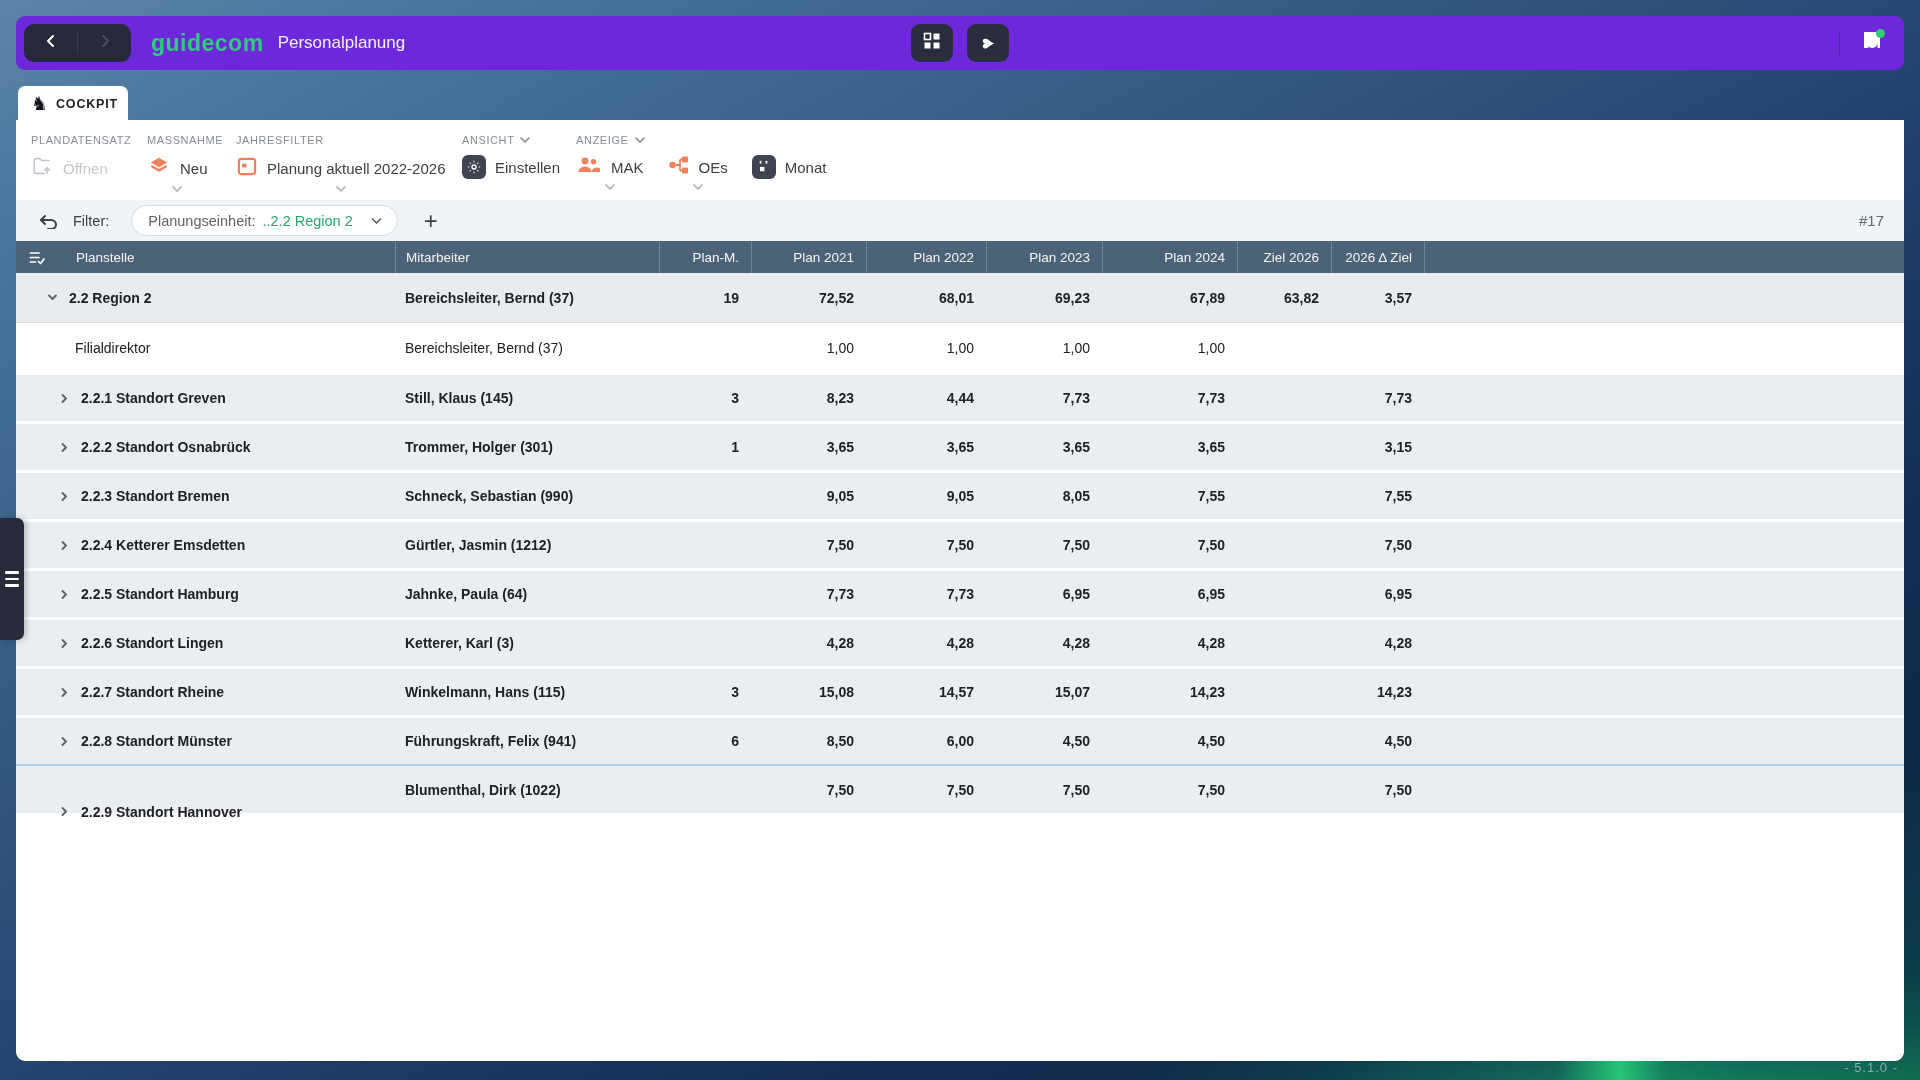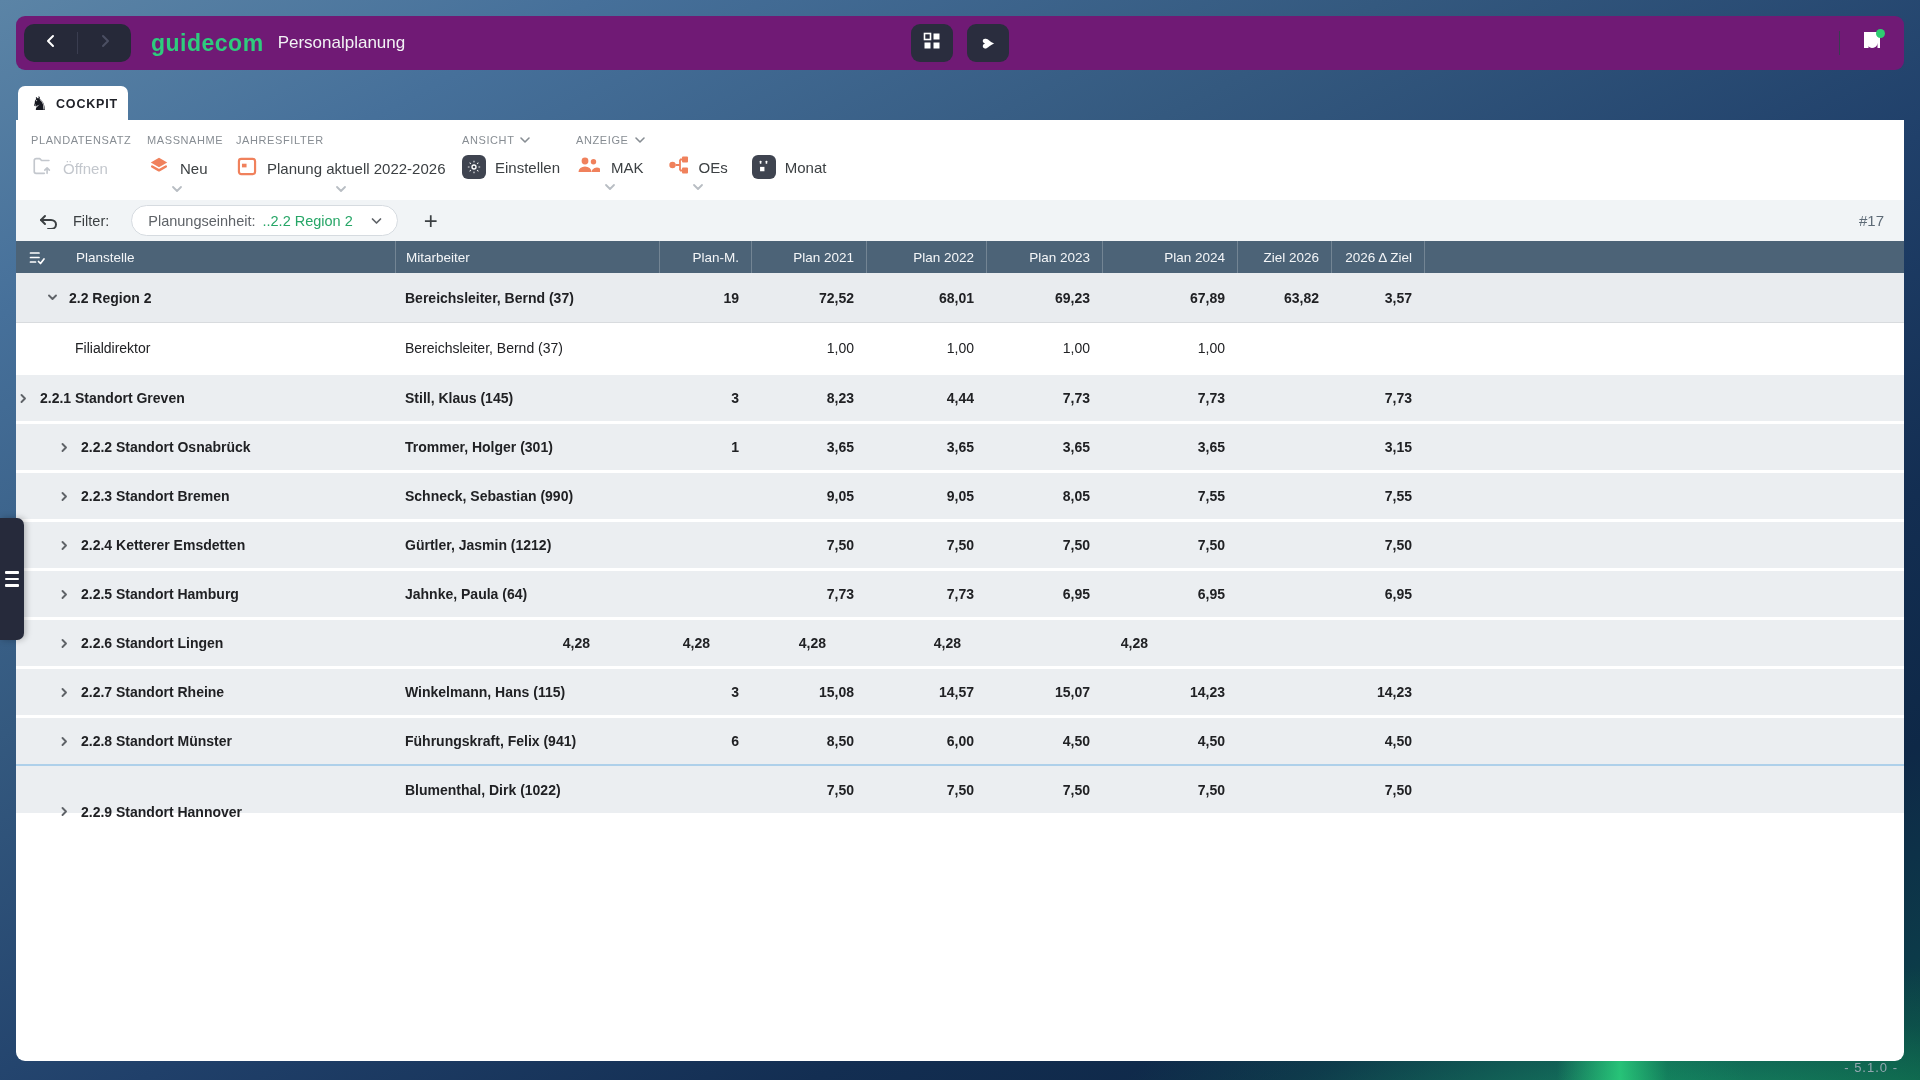--- a/index.html
+++ b/index.html
@@ -10,21 +10,21 @@
     background:
       radial-gradient(900px 260px at 88% 104%, rgba(32,210,120,.55), rgba(16,120,90,.25) 45%, transparent 65%),
       linear-gradient(152deg, #5b84a6 0%, #46709a 15%, #34597f 35%, #20406a 55%, #132e52 72%, #0e2847 84%, #0c3a49 94%, #0b4a41 100%);
   }
   .streak { position:absolute; right:-80px; bottom:-60px; width:760px; height:230px;
     background:linear-gradient(100deg, transparent 42%, rgba(46,224,130,.75) 50%, rgba(20,170,100,.25) 56%, transparent 66%);
     transform:rotate(-10deg); pointer-events:none; }
 
   
   .topbar { position:absolute; left:16px; top:16px; width:1888px; height:54px;
-    background:#701a75; border-radius:9px; display:flex; align-items:center; }
+    background:#6d28d9; border-radius:9px; display:flex; align-items:center; }
   .nav-pill { margin-left:8px; width:107px; height:38px; background:#262939; border-radius:10px;
     display:flex; align-items:center; }
   .nav-btn { flex:1; height:100%; display:flex; align-items:center; justify-content:center; cursor:pointer; }
   .nav-div { width:1px; height:22px; background:#3a3d50; }
   .logo { margin-left:20px; font-size:23px; font-weight:bold; letter-spacing:.5px; color:#2ecc7d; }
   .app-title { margin-left:14px; font-size:17px; color:#f2f3f5; }
   .topbar-center { position:absolute; left:50%; transform:translateX(-50%); display:flex; gap:14px; }
   .tb-btn { width:42px; height:38px; background:#2a2d3e; border-radius:9px;
     display:flex; align-items:center; justify-content:center; cursor:pointer; }
   .topbar-right { position:absolute; right:16px; display:flex; align-items:center; gap:18px; }
@@ -395,21 +395,21 @@
         <div class="cell num" style="width: 92px;"></div>
         <div class="cell num" style="width: 115px;">1,00</div>
         <div class="cell num" style="width: 120px;">1,00</div>
         <div class="cell num" style="width: 116px;">1,00</div>
         <div class="cell num" style="width: 135px;">1,00</div>
         <div class="cell num" style="width: 94px;"></div>
         <div class="cell num" style="width: 93px;"></div>
         <div style="flex: 1 1 0%;"></div>
       </div>
       <div class="trow">
-        <div class="cell" style="width: 379px; ">
+        <div class="cell" style="width: 379px; padding-left: 41px;">
           <span class="chev">
             <svg width="13" height="13" viewBox="0 0 13 13">
               <polyline points="4.5,3 8,6.5 4.5,10" fill="none" stroke="#5f6368" stroke-width="1.9" stroke-linecap="round" stroke-linejoin="round"></polyline>
             </svg>
           </span>
           <span style="width: 10px;"></span>
           <span>2.2.1 Standort Greven</span>
         </div>
         <div class="cell" style="width: 264px; padding-left: 10px;">Still, Klaus (145)</div>
         <div class="cell num" style="width: 92px;">3</div>
@@ -504,20 +504,21 @@
       <div class="trow">
         <div class="cell" style="width: 379px; padding-left: 41px;">
           <span class="chev">
             <svg width="13" height="13" viewBox="0 0 13 13">
               <polyline points="4.5,3 8,6.5 4.5,10" fill="none" stroke="#5f6368" stroke-width="1.9" stroke-linecap="round" stroke-linejoin="round"></polyline>
             </svg>
           </span>
           <span style="width: 10px;"></span>
           <span>2.2.6 Standort Lingen</span>
         </div>
+        <div class="cell" style="width: 264px; padding-left: 10px;">Ketterer, Karl (3)</div>
         <div class="cell num" style="width: 92px;"></div>
         <div class="cell num" style="width: 115px;">4,28</div>
         <div class="cell num" style="width: 120px;">4,28</div>
         <div class="cell num" style="width: 116px;">4,28</div>
         <div class="cell num" style="width: 135px;">4,28</div>
         <div class="cell num" style="width: 94px;"></div>
         <div class="cell num" style="width: 93px;">4,28</div>
         <div style="flex: 1 1 0%;"></div>
       </div>
       <div class="trow">

